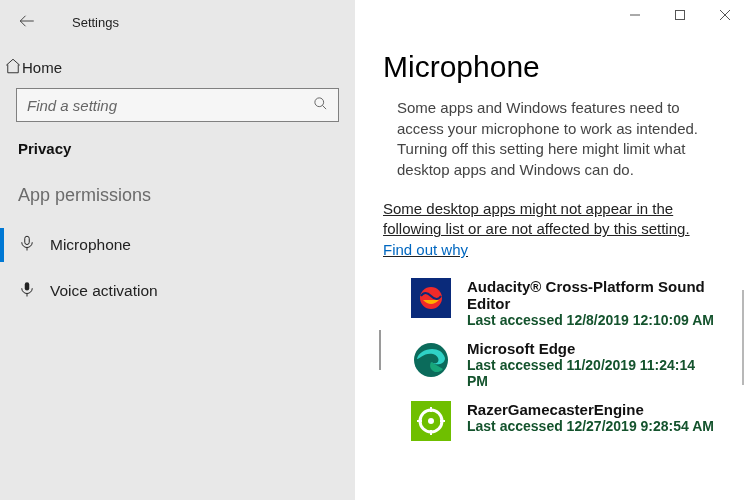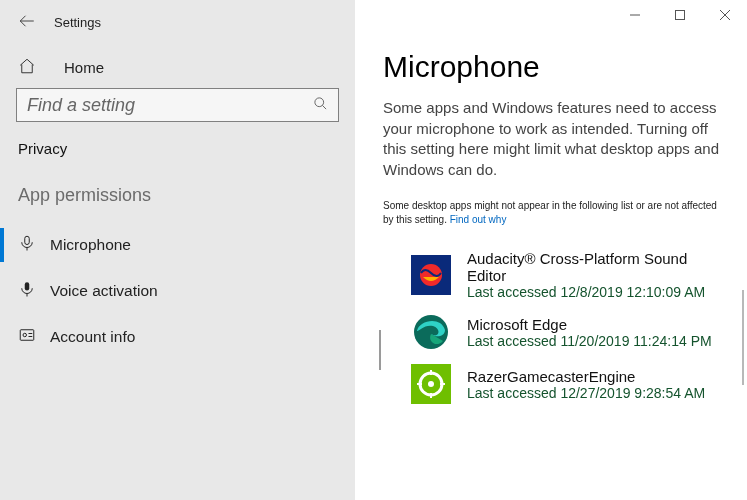--- a/index.html
+++ b/index.html
@@ -39,57 +39,57 @@
     width: 355px;
     background: #e8e8e8;
     padding-top: 8px;
     display: flex;
     flex-direction: column;
   }
   .titlebar {
     display: flex;
     align-items: center;
     padding: 4px 10px 14px 18px;
-    gap: 18px;
+    gap: 36px;
   }
   .back-arrow svg { width: 18px; height: 18px; stroke: #333; stroke-width: 1.2; fill: none; }
   .title-text { font-size: 13px; color: #222; }
   .nav-row {
     display: flex;
     align-items: center;
-    gap: 28px;
-    padding: 10px 18px;
+    gap: 0;
+    padding: 10px 4px;
     font-size: 15px;
     color: #222;
   }
   .nav-row svg { width: 18px; height: 18px; stroke: #222; stroke-width: 1.2; fill: none; }
   .search-wrap { padding: 0 16px 14px 16px; }
   .search {
     width: 100%;
     height: 34px;
     border: 1px solid #808080;
     background: #f6f6f6;
     display: flex;
     align-items: center;
     padding: 0 10px;
   }
   .search input {
     flex: 1;
     border: none;
     background: transparent;
     outline: none;
-    font-size: 18px;
+    font-size: 15px;
     color: #c2410c;
   }
   .search input::placeholder { color: #666; font-style: italic; }
   .search svg { width: 15px; height: 15px; stroke: #555; stroke-width: 1.4; fill: none; }
   .section-label {
     padding: 4px 18px;
     font-size: 15px;
-    font-weight: 400;
+    font-weight: 700;
     color: #111;
   }
   .section-header {
     padding: 24px 18px 10px 18px;
     font-size: 18px;
     color: #6b6b6b;
   }
   .nav-list { margin-top: 6px; }
   .nav-item {
     display: flex;
@@ -110,40 +110,40 @@
   .nav-item svg { width: 18px; height: 18px; stroke: #222; stroke-width: 1.3; fill: none; }
   
   .content {
     flex: 1;
     background: #fff;
     padding: 50px 28px 10px 28px;
     position: relative;
     overflow: hidden;
   }
   .page-title { font-size: 30px; font-weight: 400; margin-bottom: 14px; }
-  .desc { font-size: 15px; color: #444; line-height: 1.38; margin-bottom: 18px; max-width: 340px; }
+  .desc { font-size: 15px; color: #444; line-height: 1.38; margin-bottom: 18px; max-width: 340px; margin-left: 14px; }
   .toggle-row { display: flex; align-items: center; gap: 14px; margin-bottom: 18px; }
   .toggle {
     width: 44px; height: 20px;
     background: #0078d4;
     border-radius: 10px;
     position: relative;
   }
   .toggle .knob {
     position: absolute;
     right: 3px; top: 3px;
     width: 14px; height: 14px;
     background: #fff;
     border-radius: 50%;
   }
   .toggle-label { font-size: 15px; color: #222; }
-  .desc2 { font-size: 10px; color: #222; line-height: 1.38; max-width: 340px; margin-bottom: 24px; }
+  .desc2 { font-size: 15px; color: #222; line-height: 1.38; max-width: 340px; margin-bottom: 17px; text-decoration: underline; }
   .link { color: #0067c0; cursor: pointer; }
   .app-list { display: flex; flex-direction: column; gap: 12px; padding-left: 28px; }
-  .app-row { display: flex; align-items: center; gap: 16px; }
+  .app-row { display: flex; align-items: flex-start; gap: 16px; font-weight: bold; }
   .app-icon { width: 40px; height: 40px; display: flex; align-items: center; justify-content: center; }
   .app-icon svg { width: 40px; height: 40px; }
   .app-meta .app-name { font-size: 15px; color: #111; }
   .app-meta .app-time { font-size: 14px; color: #14532d; }
   .inner-scroll {
     position: absolute;
     left: -4px;
     top: 280px;
     width: 2px;
     height: 40px;
@@ -233,31 +233,20 @@
       <div class="nav-item">
         <span>
           <svg viewBox="0 0 24 24">
               <rect x="9" y="3" width="6" height="11" rx="3" fill="#222" stroke="none"></rect>
               <path d="M5 11a7 7 0 0 0 14 0"></path>
               <line x1="12" y1="18" x2="12" y2="22"></line>
             </svg>
         </span>
         <span>Voice activation</span>
       </div>
-      <div class="nav-item">
-        <span>
-          <svg viewBox="0 0 24 24">
-              <rect x="3" y="5" width="18" height="14" rx="1"></rect>
-              <circle cx="9" cy="12" r="2.3"></circle>
-              <line x1="14" y1="10" x2="19" y2="10"></line>
-              <line x1="14" y1="14" x2="19" y2="14"></line>
-            </svg>
-        </span>
-        <span>Account info</span>
-      </div>
     </nav>
   </aside>
 
   <main class="content">
     <div class="content-inner">
       <div class="inner-scroll"></div>
       <h1 class="page-title">Microphone</h1>
       <p class="desc">Some apps and Windows features need to access your microphone to work as intended. Turning off this setting here might limit what desktop apps and Windows can do.</p>
 
 

